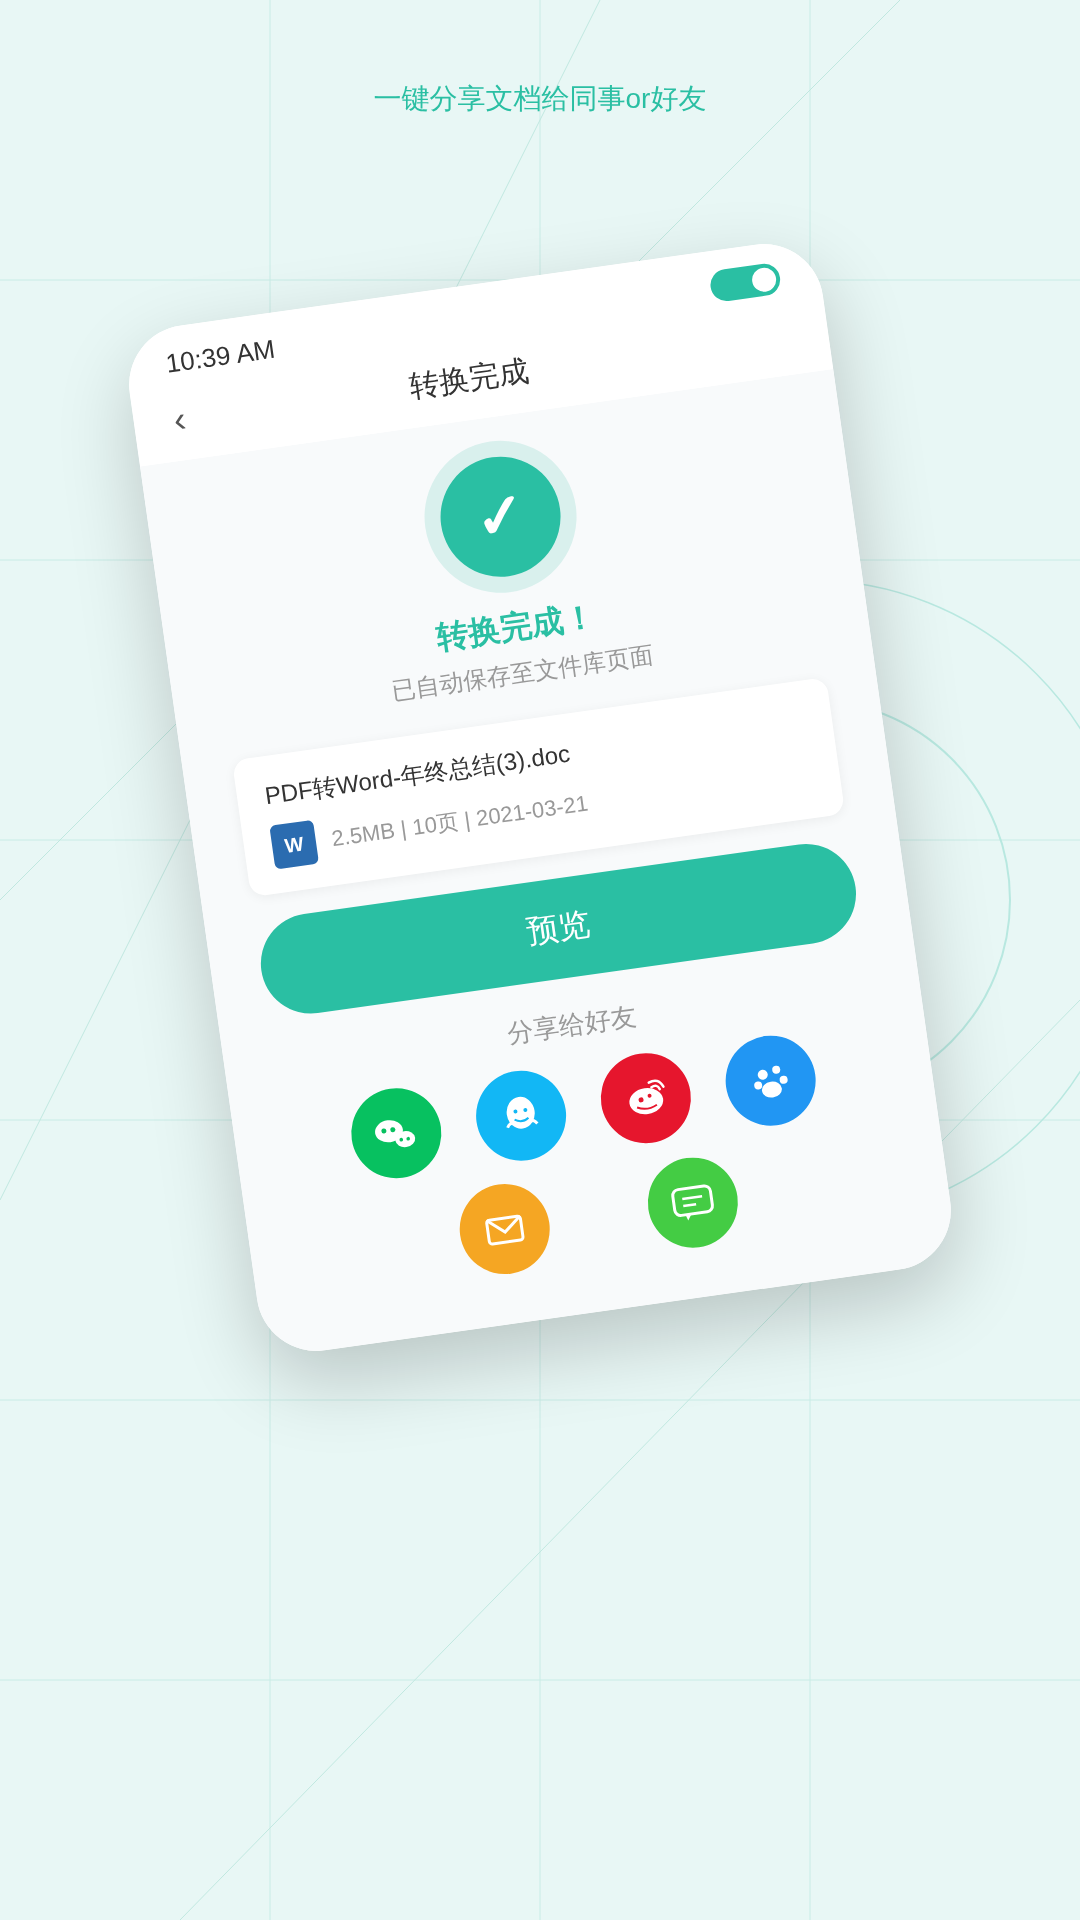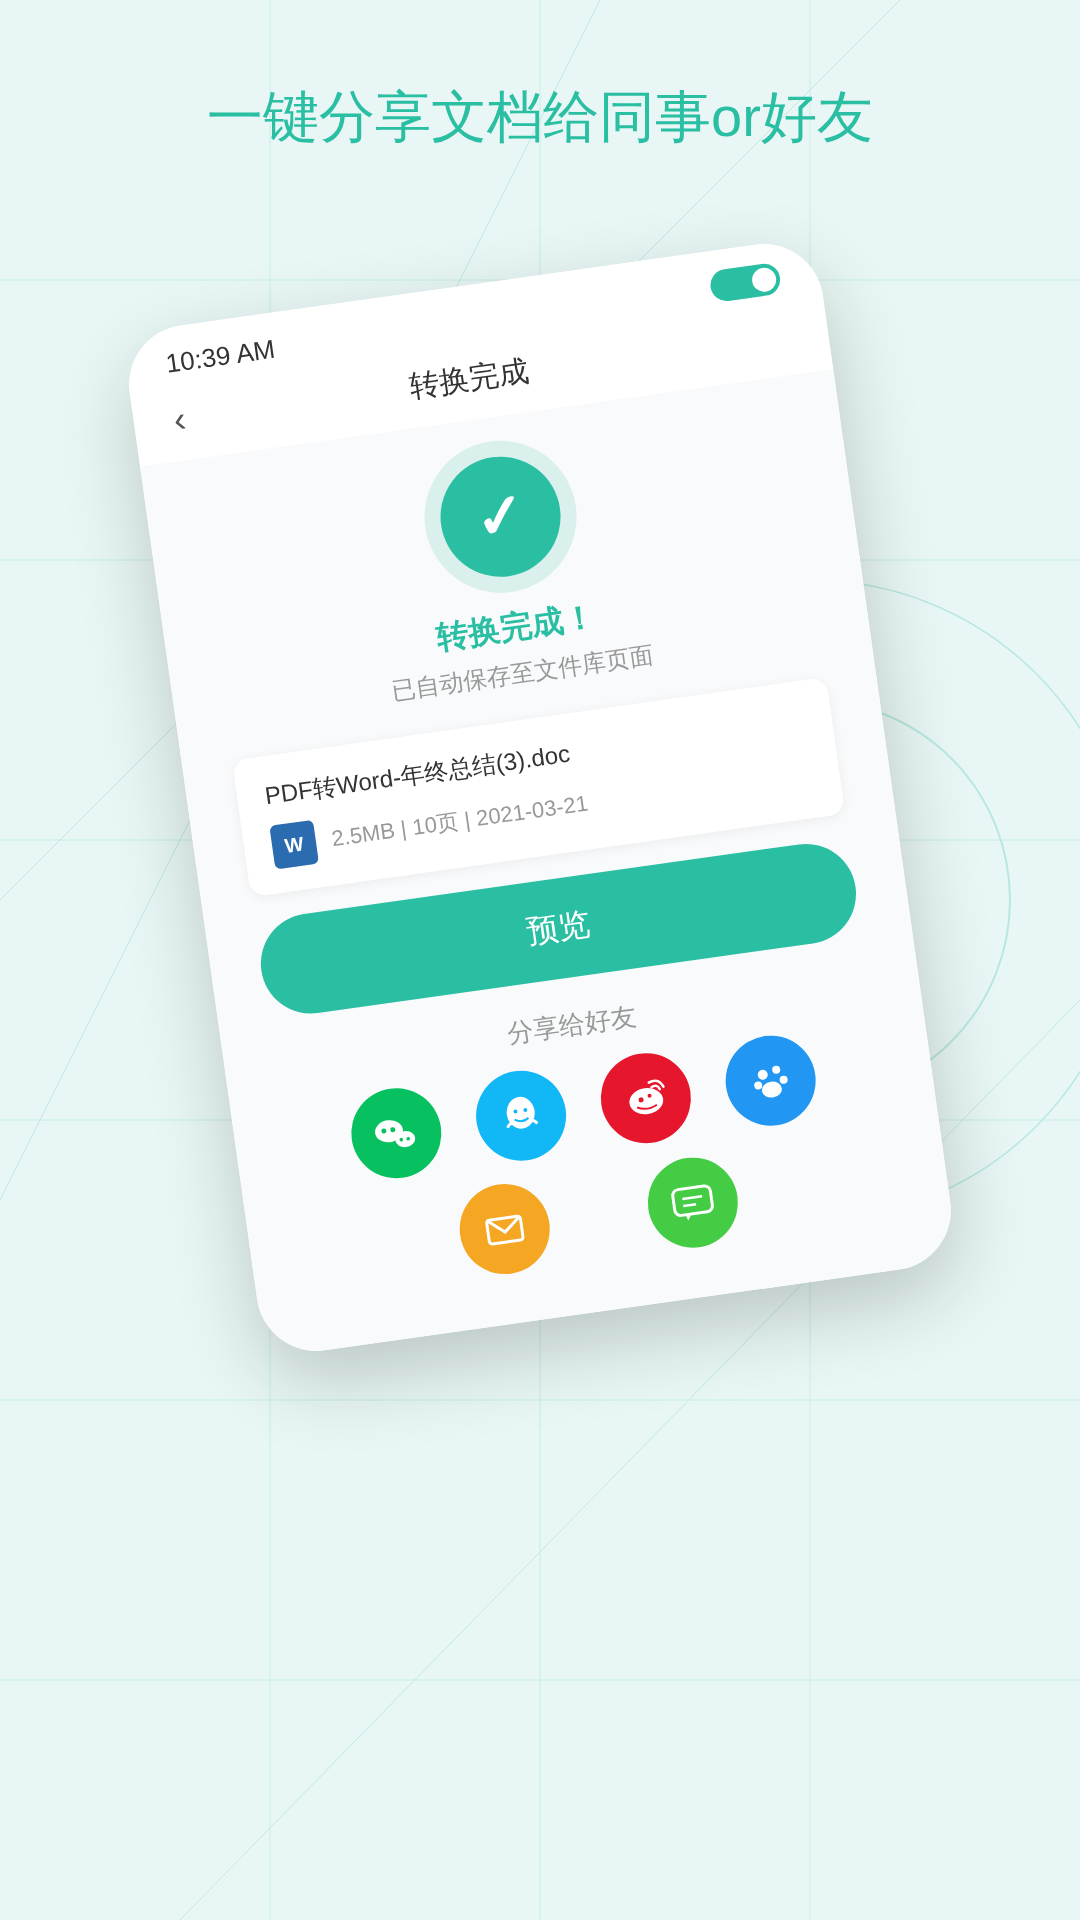--- a/index.html
+++ b/index.html
@@ -24,21 +24,21 @@
 
     .header-title {
       font-size: 72px;
       font-weight: 700;
       color: #2abfa3;
       line-height: 1.2;
       margin-bottom: 24px;
     }
 
     .header-subtitle {
-      font-size: 56px;
+      font-size: 28px;
       color: #2abfa3;
       font-weight: 400;
     }
 
     
     .phone-wrapper {
       position: absolute;
       top: 280px;
       left: 50%;
       transform: translateX(-50%) rotate(-8deg);

